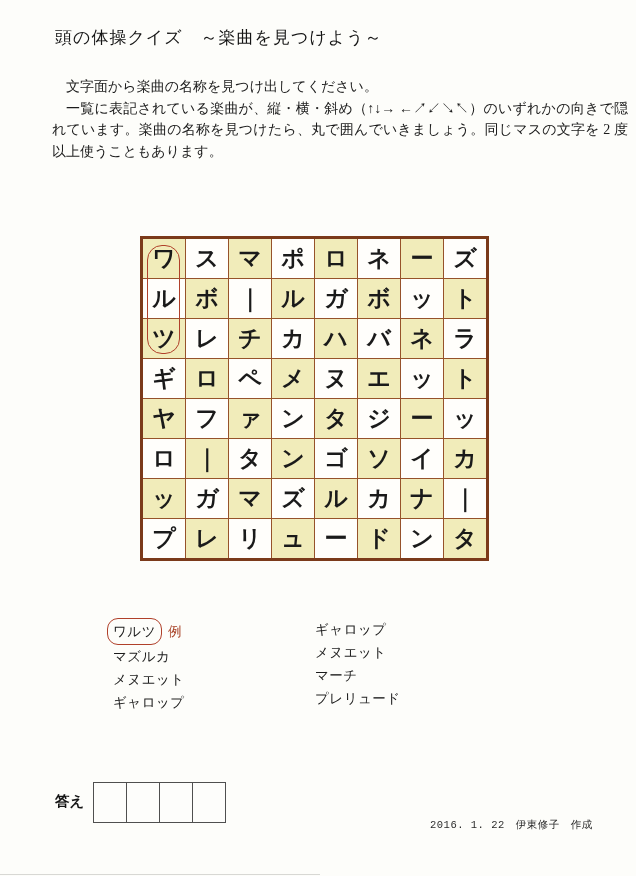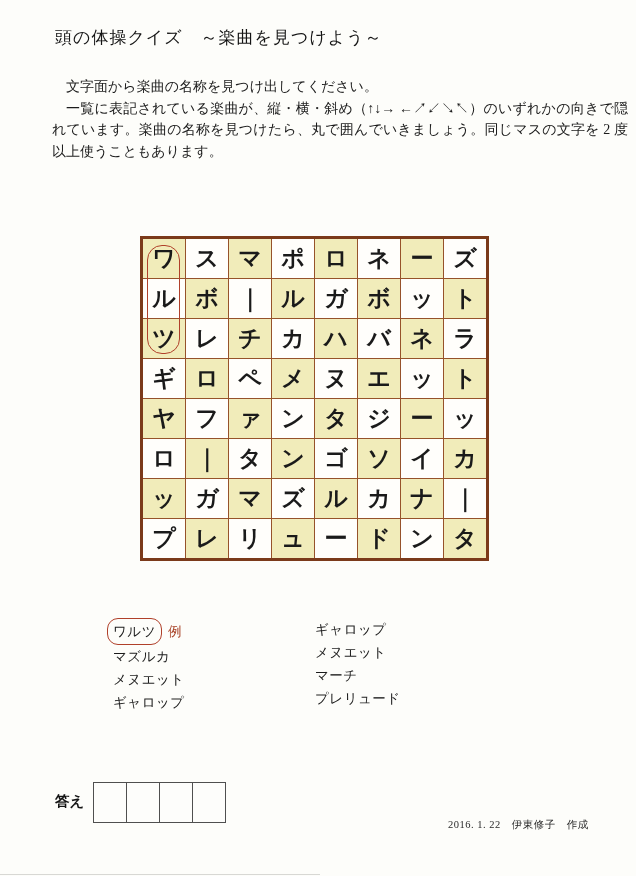--- a/index.html
+++ b/index.html
@@ -77,23 +77,24 @@
   }
   .answer-boxes{position:absolute;left:93px;top:782px;display:flex;}
   .answer-box{
     width:32px;height:39px;background:#fdfdfb;
     border:1px solid #4f4f4f;margin-left:-1px;
   }
   .answer-box:first-child{margin-left:0;}
 
   
   .credit{
-    position:absolute;left:448px;top:818px;
+    position:absolute;left:430px;top:818px;
     font-size:10.5px;color:#2a2a2a;letter-spacing:0.5px;
     white-space:nowrap;
+    font-family:Liberation Mono, monospace;
   }
 
   
   .scan-edge{
     position:absolute;left:0;bottom:1px;width:320px;height:1px;
     background:#d8d8d4;
   }
 </style>
 </head>
 <body>

